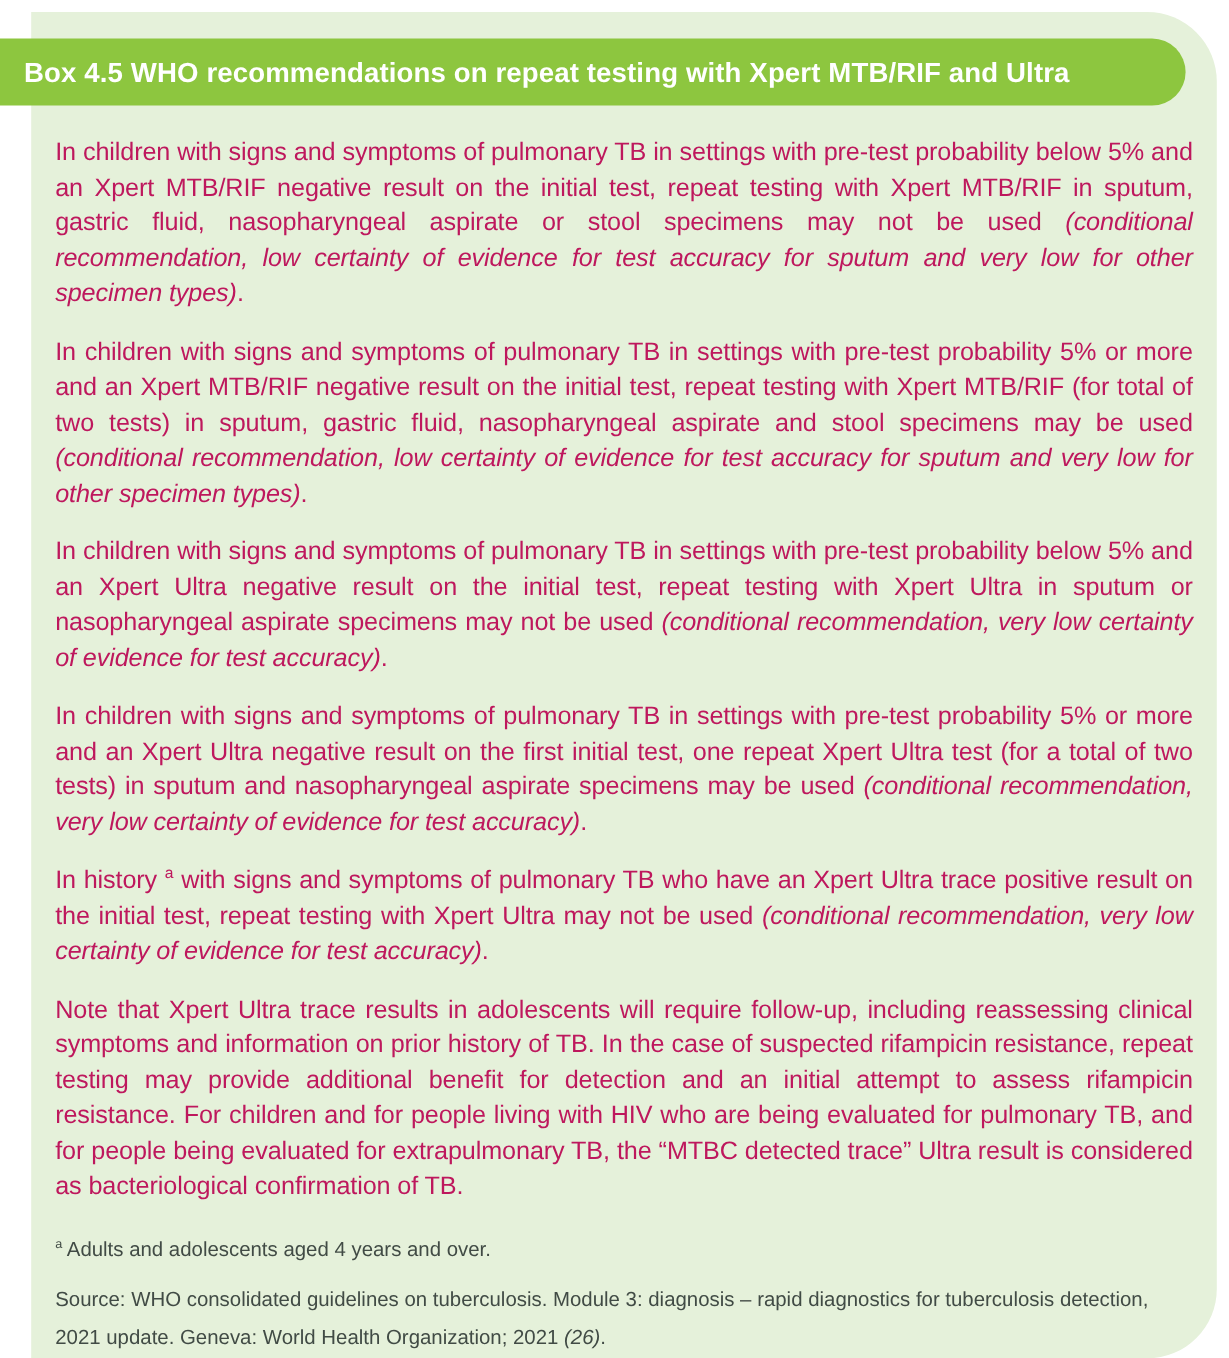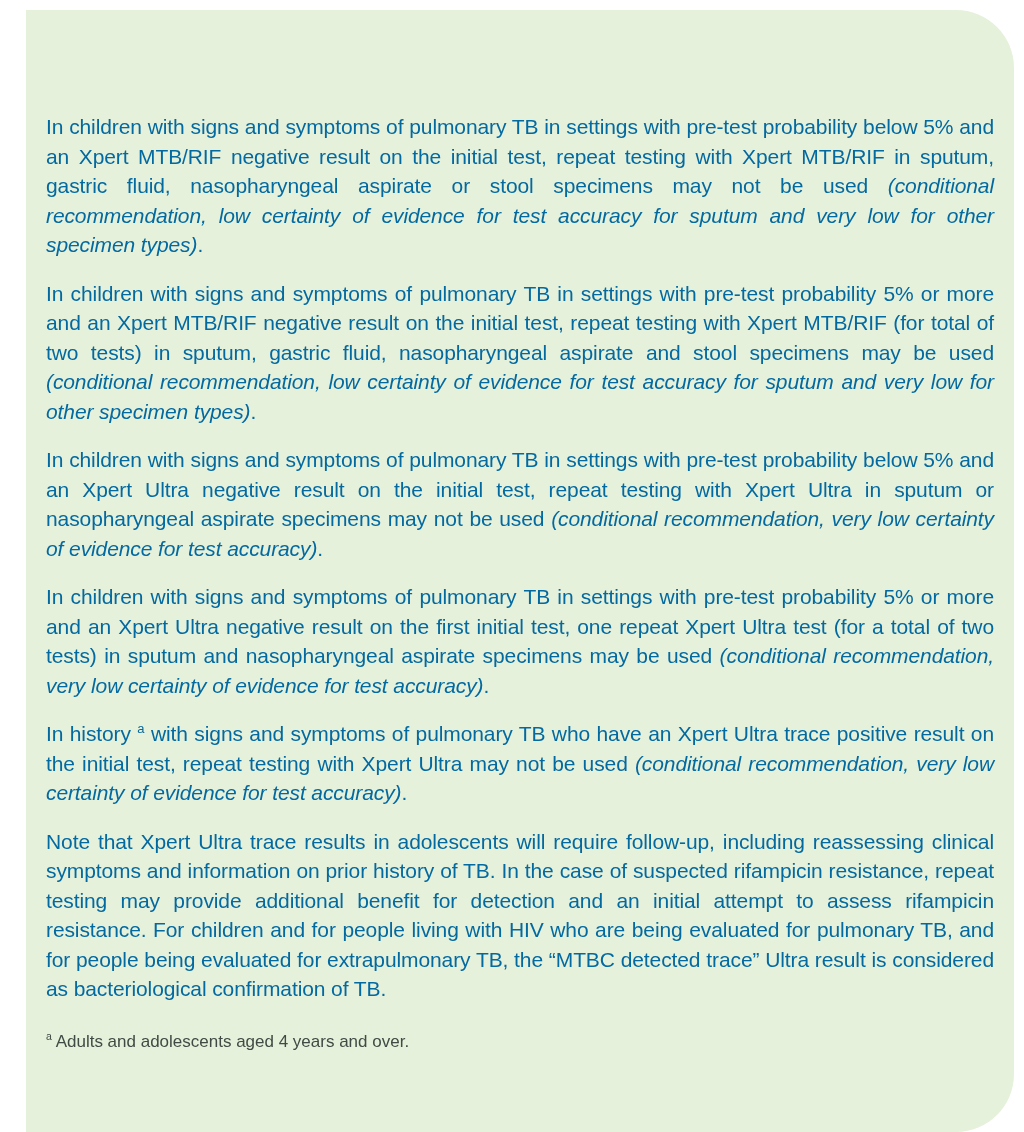--- a/index.html
+++ b/index.html
@@ -40,21 +40,21 @@
   }
   .box-title {
     color: #ffffff;
     font-size: 23px;
     font-weight: bold;
     padding-left: 20px;
     letter-spacing: 0.1px;
     white-space: nowrap;
   }
   .para {
-    color: #0369a1;
+    color: #be185d;
     font-size: 21px;
     line-height: 29.5px;
     text-align: justify;
     margin: 0 0 19px 0;
     letter-spacing: -0.1px;
   }
   .para .it { font-style: italic; }
   sup {
     font-size: 62%;
     line-height: 0;
@@ -73,24 +73,28 @@
     line-height: 1.85;
     margin-top: 14px;
     text-align: left;
   }
   .source .it, .footnote .it { font-style: italic; }
 </style>
 </head>
 <body>
 
 <div class="page">
+  <div class="box-header">
+    <span class="box-title">Box 4.5 WHO recommendations on repeat testing with Xpert MTB/RIF and Ultra</span>
+  </div>
   <div class="box">
     <div id="paragraphs">
         <div class="para"><span>In children with signs and symptoms of pulmonary TB in settings with pre-test probability below 5% and an Xpert MTB/RIF negative result on the initial test, repeat testing with Xpert MTB/RIF in sputum, gastric fluid, nasopharyngeal aspirate or stool specimens may not be used </span><span class="it">(conditional recommendation, low certainty of evidence for test accuracy for sputum and very low for other specimen types)</span><span>.</span></div>
         <div class="para"><span>In children with signs and symptoms of pulmonary TB in settings with pre-test probability 5% or more and an Xpert MTB/RIF negative result on the initial test, repeat testing with Xpert MTB/RIF (for total of two tests) in sputum, gastric fluid, nasopharyngeal aspirate and stool specimens may be used </span><span class="it">(conditional recommendation, low certainty of evidence for test accuracy for sputum and very low for other specimen types)</span><span>.</span></div>
         <div class="para"><span>In children with signs and symptoms of pulmonary TB in settings with pre-test probability below 5% and an Xpert Ultra negative result on the initial test, repeat testing with Xpert Ultra in sputum or nasopharyngeal aspirate specimens may not be used </span><span class="it">(conditional recommendation, very low certainty of evidence for test accuracy)</span><span>.</span></div>
         <div class="para"><span>In children with signs and symptoms of pulmonary TB in settings with pre-test probability 5% or more and an Xpert Ultra negative result on the first initial test, one repeat Xpert Ultra test (for a total of two tests) in sputum and nasopharyngeal aspirate specimens may be used </span><span class="it">(conditional recommendation, very low certainty of evidence for test accuracy)</span><span>.</span></div>
         <div class="para"><span>In history </span><sup>a</sup><span> with signs and symptoms of pulmonary TB who have an Xpert Ultra trace positive result on the initial test, repeat testing with Xpert Ultra may not be used </span><span class="it">(conditional recommendation, very low certainty of evidence for test accuracy)</span><span>.</span></div>
         <div class="para"><span>Note that Xpert Ultra trace results in adolescents will require follow-up, including reassessing clinical symptoms and information on prior history of TB. In the case of suspected rifampicin resistance, repeat testing may provide additional benefit for detection and an initial attempt to assess rifampicin resistance. For children and for people living with HIV who are being evaluated for pulmonary TB, and for people being evaluated for extrapulmonary TB, the “MTBC detected trace” Ultra result is considered as bacteriological confirmation of TB.</span></div>
       </div>
     <div class="footnote"><sup>a</sup><span>  Adults and adolescents aged 4 years and over.</span></div>
+    <div class="source"><span>Source: WHO consolidated guidelines on tuberculosis. Module 3: diagnosis – rapid diagnostics for tuberculosis detection, 2021 update. Geneva: World Health Organization; 2021 </span><span class="it">(26)</span><span>.</span></div>
   </div>
 </div>
 
 </body></html>

